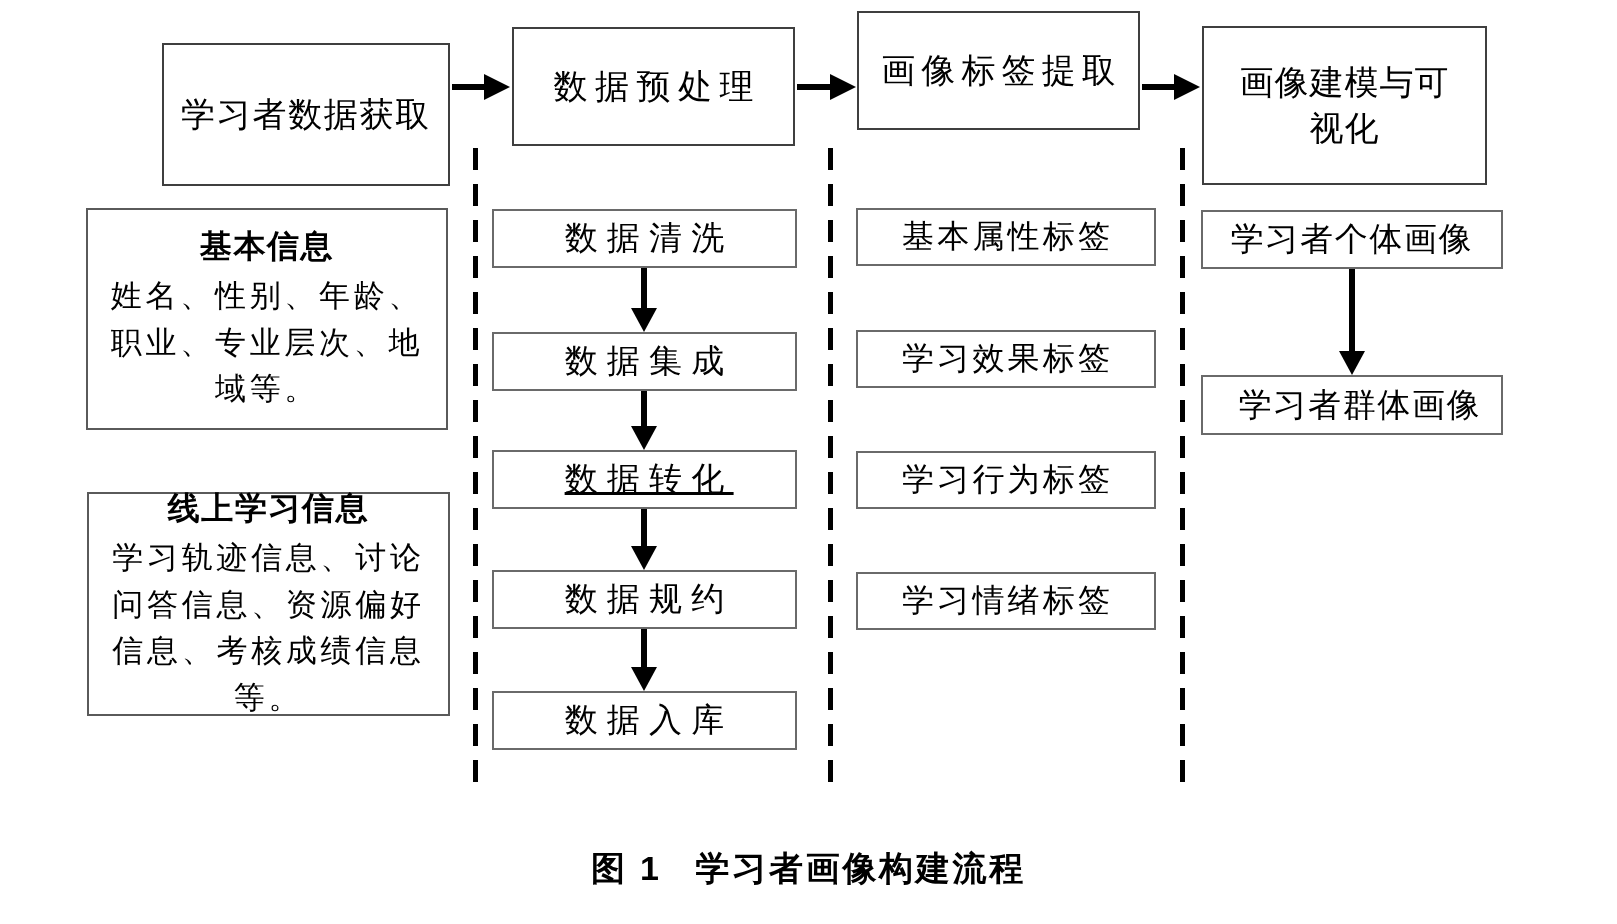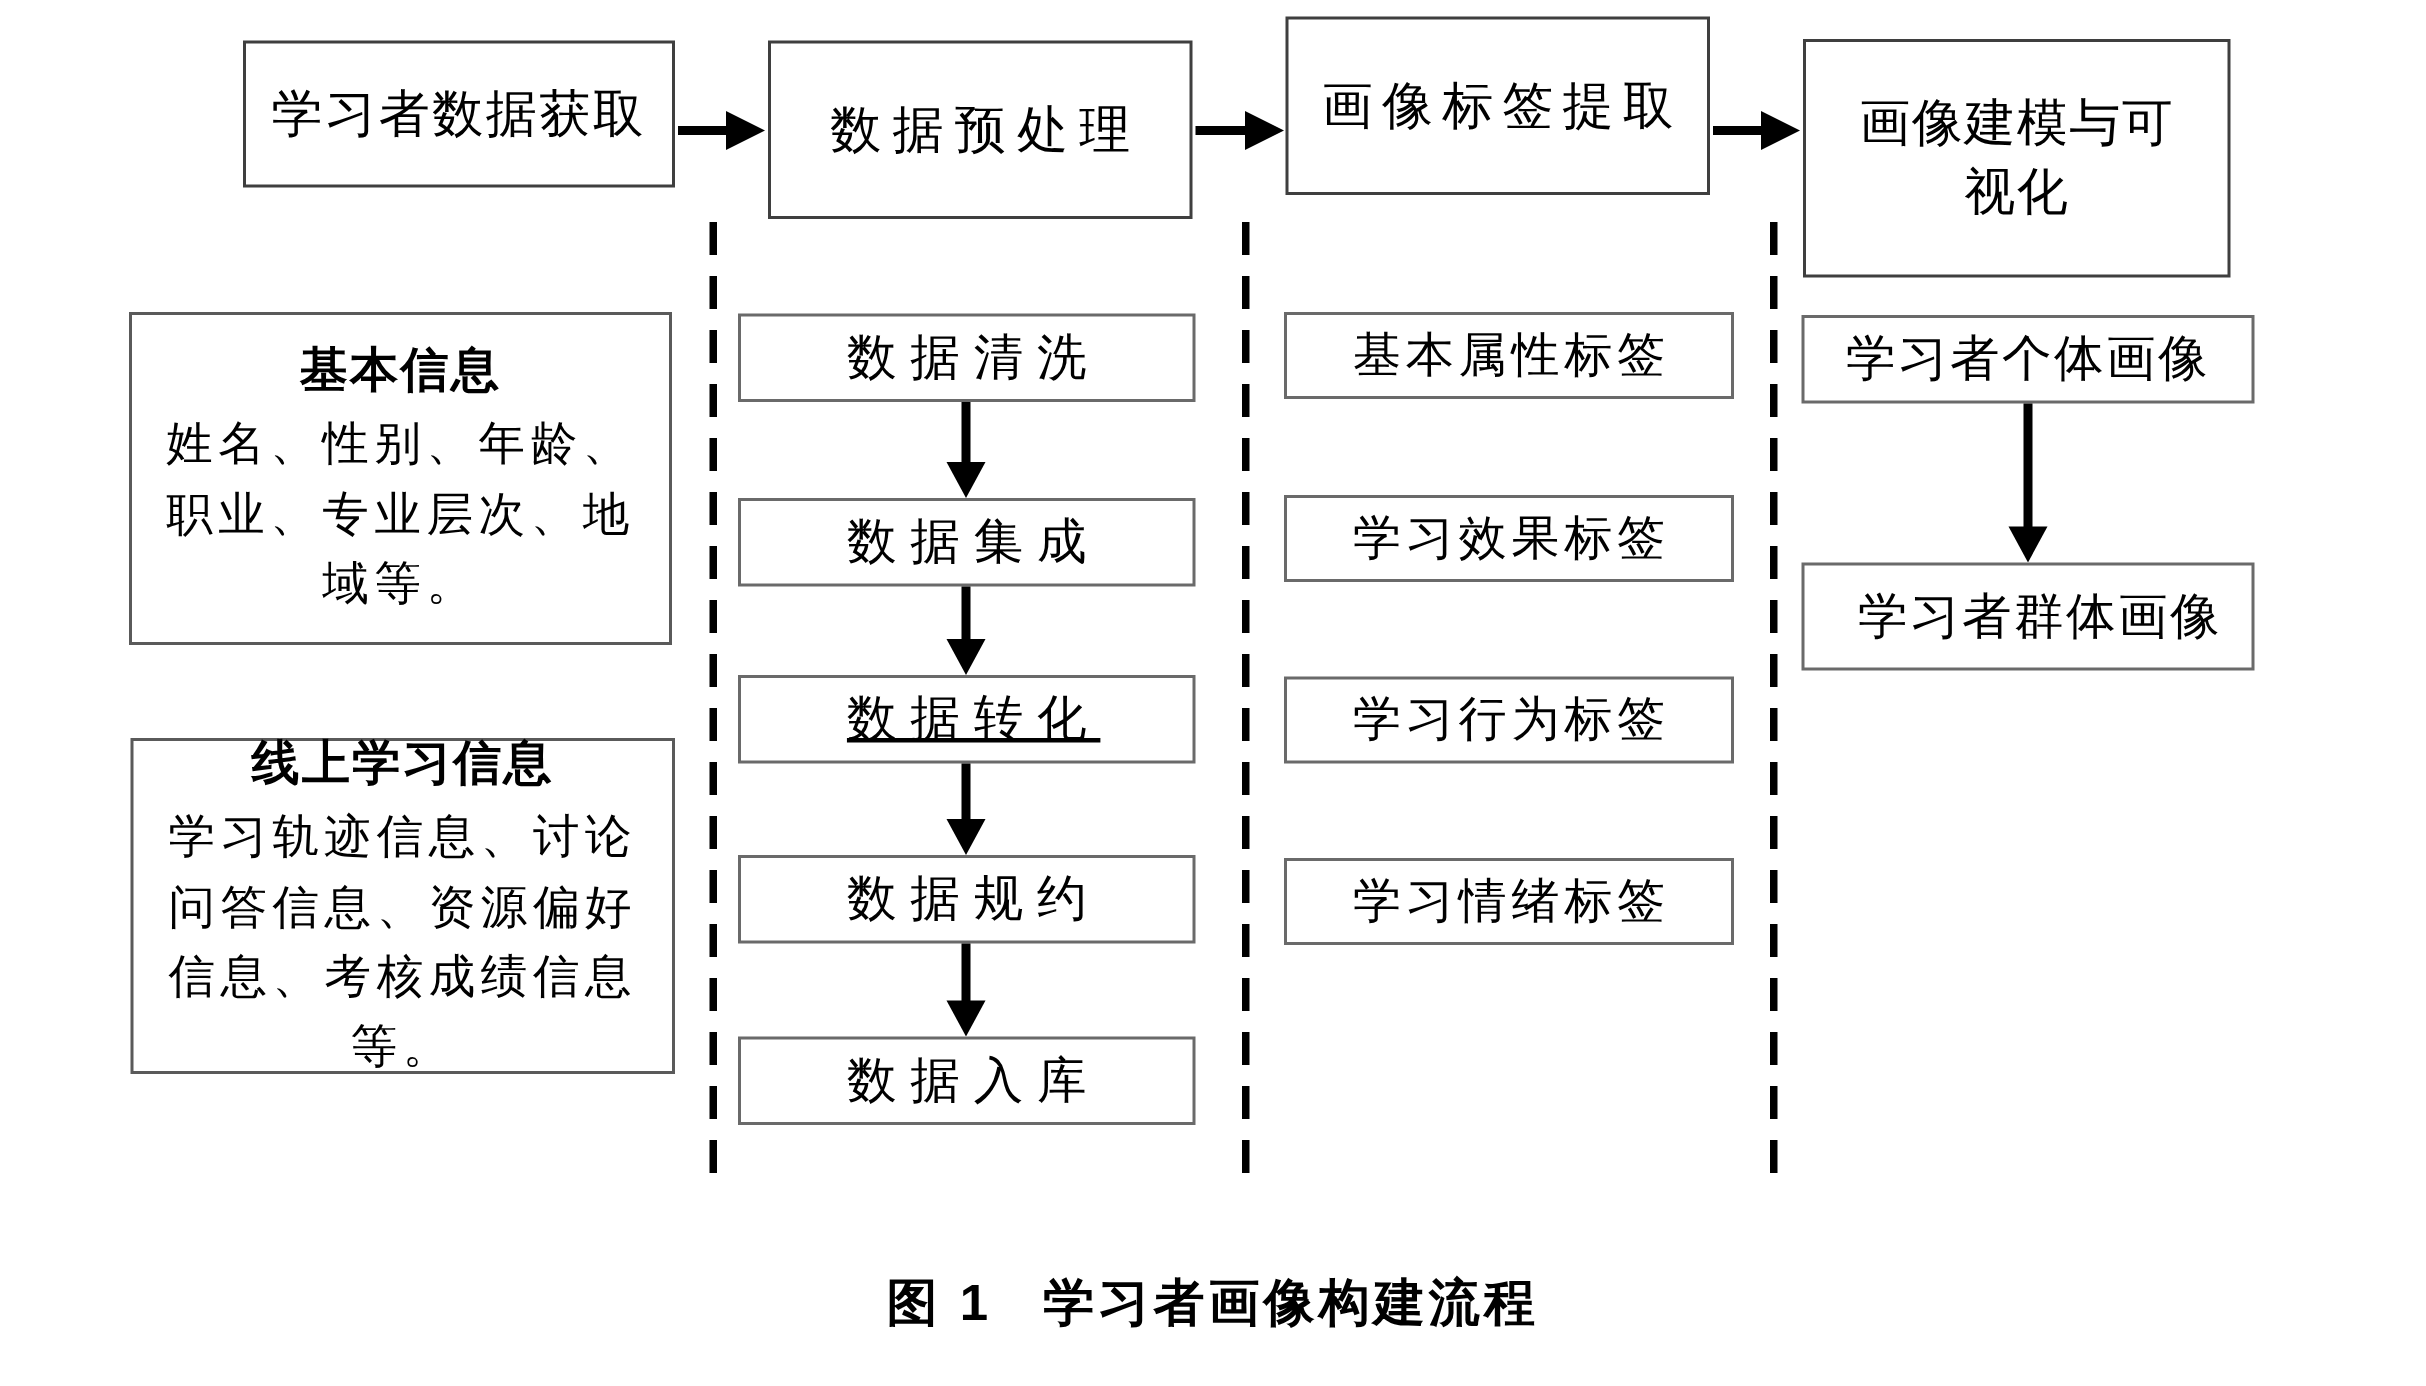--- a/index.html
+++ b/index.html
@@ -21,21 +21,21 @@
     box-sizing: border-box;
     background: #ffffff;
     border: 2px solid #4a4a4a;
     display: flex;
     align-items: center;
     justify-content: center;
     text-align: center;
   }
   
   .phase { font-size: 34px; border-color: #3f3f3f; }
-  .p1 { left: 162px; top: 27px;  width: 288px; height: 98px; letter-spacing: 0.05em; }
+  .p1 { left: 162px; top: 43px;  width: 288px; height: 143px; letter-spacing: 0.05em; }
   .p2 { left: 512px; top: 27px;  width: 283px; height: 119px; letter-spacing: 0.22em; text-indent: 0.22em; }
   .p3 { left: 857px; top: 11px;  width: 283px; height: 119px; letter-spacing: 0.18em; text-indent: 0.18em; }
   .p4 { left: 1202px; top: 26px; width: 285px; height: 159px; line-height: 1.35; padding: 0 18px; letter-spacing: 0.03em; }
   
   .harrow {
     position: absolute;
     top: 84px;
     height: 6px;
     background: #000000;
   }
@@ -134,21 +134,21 @@
   .l4 { top: 572px; }
   
   .profile {
     left: 1201px;
     width: 302px;
     font-size: 33px;
     letter-spacing: 0.05em;
     border-color: #6a6a6a;
   }
   .pr1 { top: 210px; height: 59px; }
-  .pr2 { top: 375px; height: 72px; padding-left: 16px; }
+  .pr2 { top: 375px; height: 60px; padding-left: 16px; }
   
   .caption {
     position: absolute;
     top: 846px;
     left: 0;
     width: 100%;
     text-align: center;
     font-size: 34px;
     font-weight: bold;
     letter-spacing: 0.08em;

